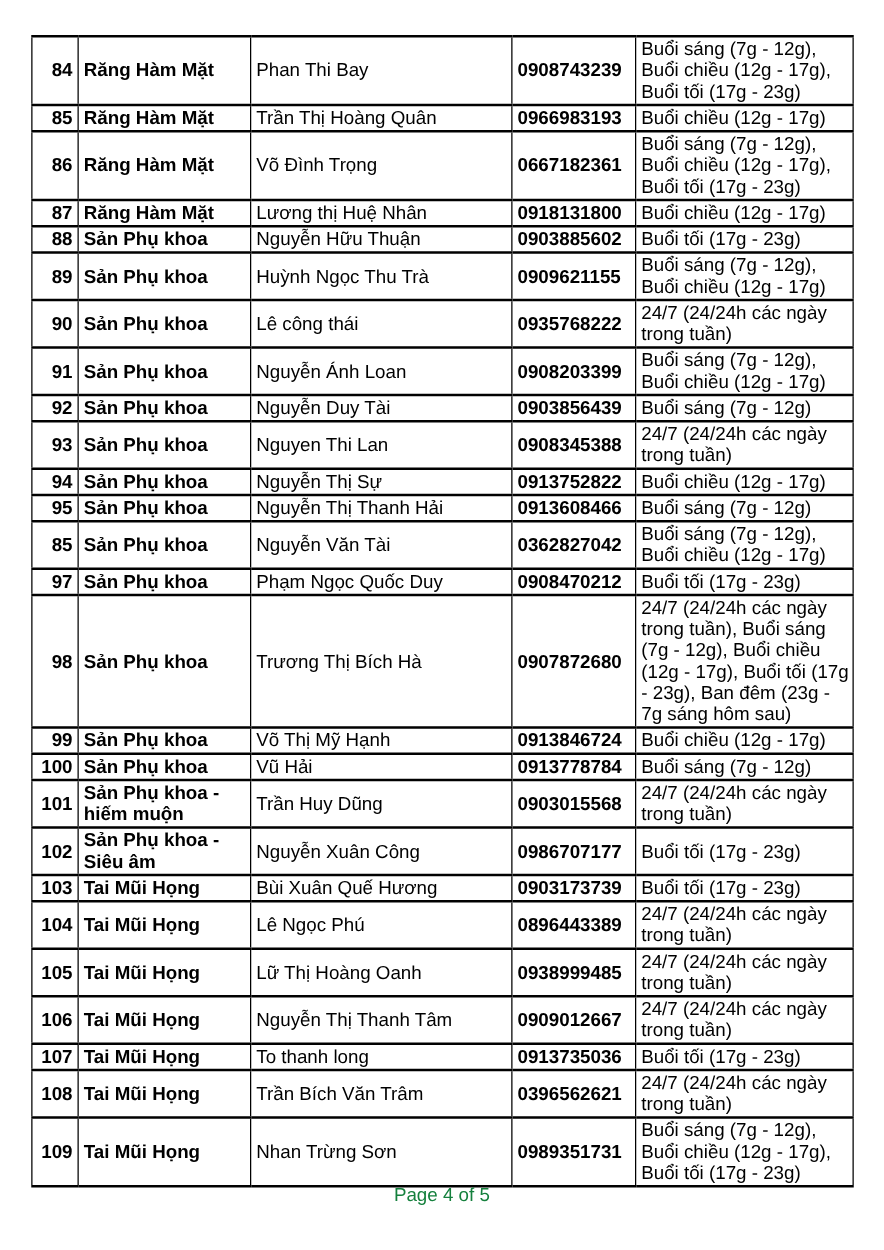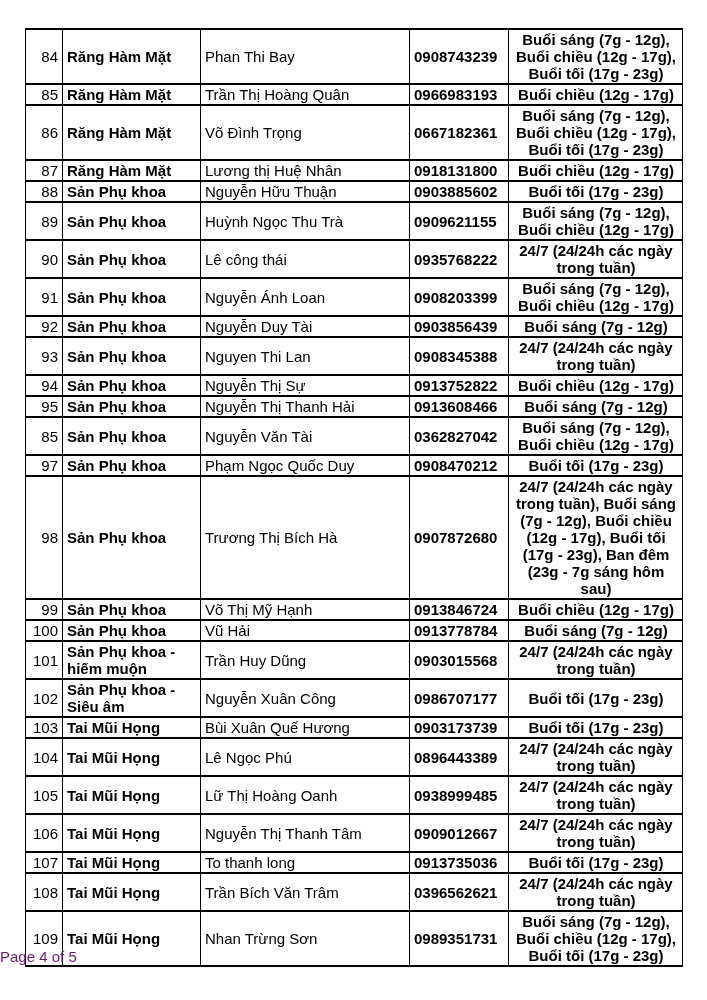--- a/index.html
+++ b/index.html
@@ -33,33 +33,34 @@
     font-size: 15px;
     line-height: 17px;
     vertical-align: middle;
     padding: 1px 3px 1px 4px;
     overflow: hidden;
     word-wrap: break-word;
   }
   td.num {
     text-align: right;
     padding-right: 4px;
-    font-weight: 400;
+    font-weight: 700;
   }
   td.spec { font-weight: 700; }
   td.name { font-weight: 400; }
   td.phone { font-weight: 700; letter-spacing: 0px; }
-  td.sched { font-weight: 700; text-align: center; }
+  td.sched { font-weight: 400; }
   .footer {
     position: absolute;
     left: 0;
     top: 948px;
     width: 100%;
+    text-align: center;
     font-size: 15px;
-    color: #701a75;
+    color: #15803d;
   }
 </style>
 </head>
 <body>
 
 <div class="page">
   <table class="doctor-table">
     <colgroup>
       <col style="width:37px">
       <col style="width:138px">

